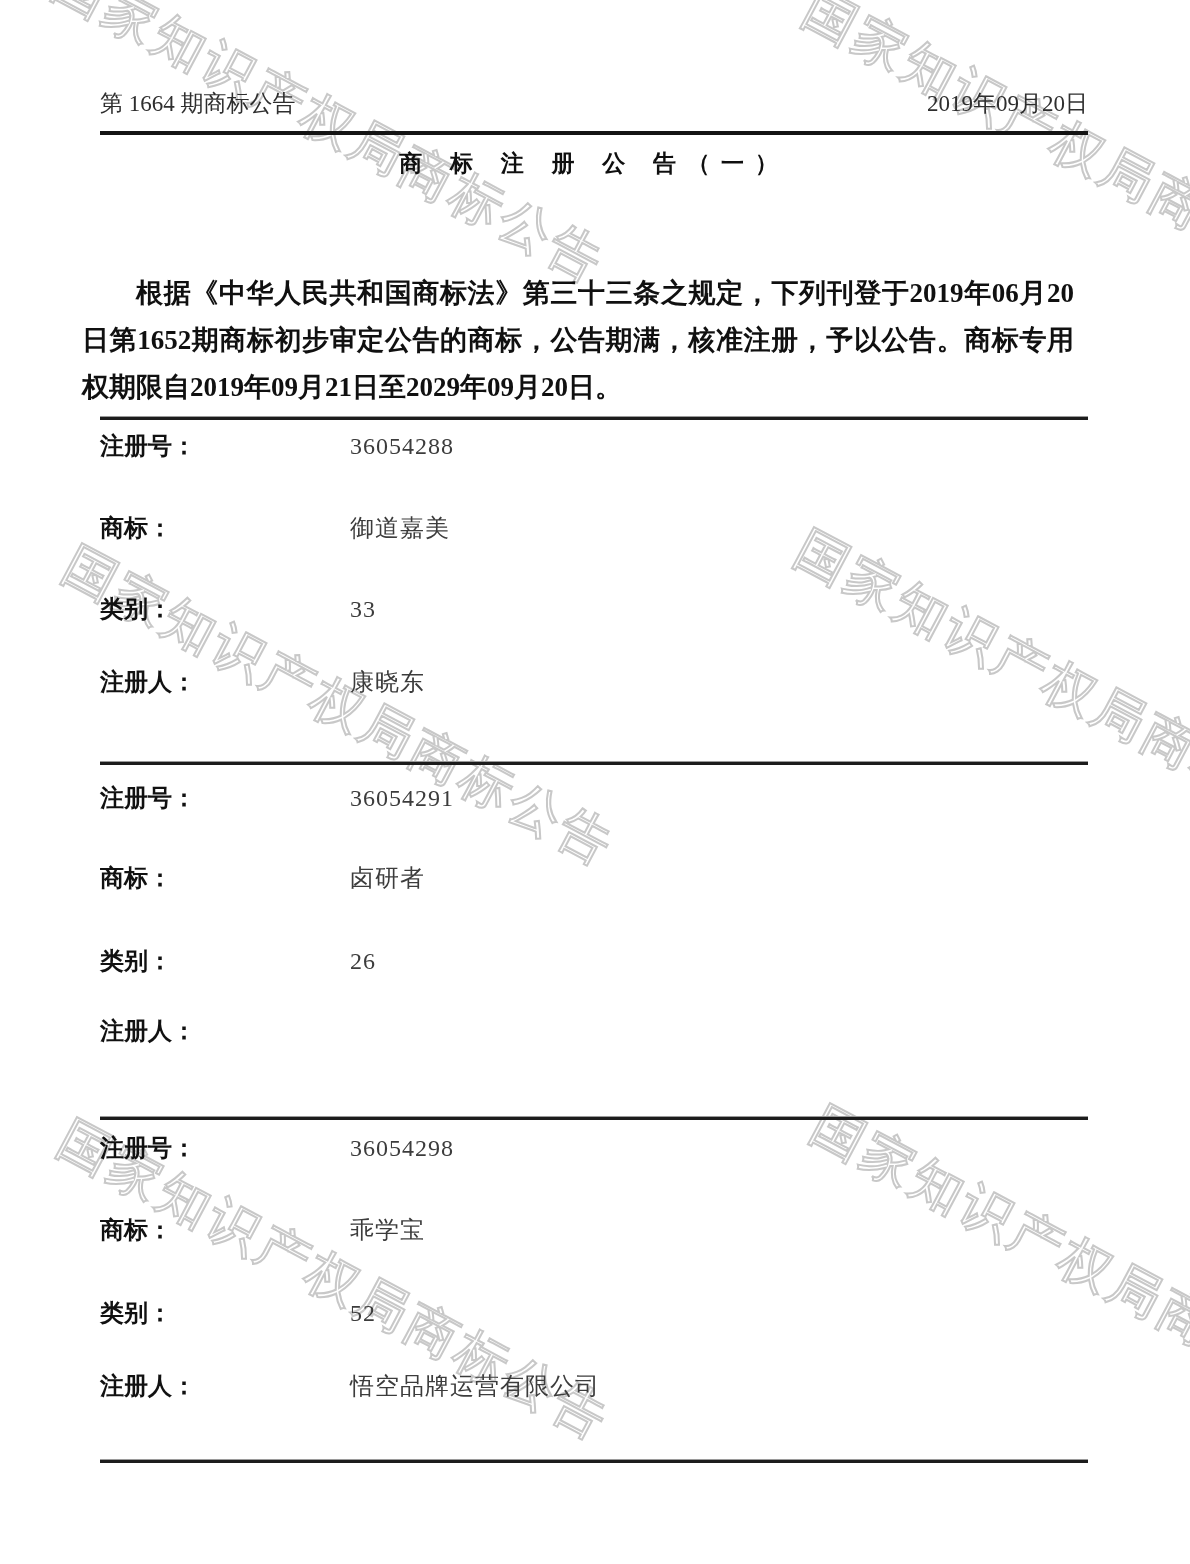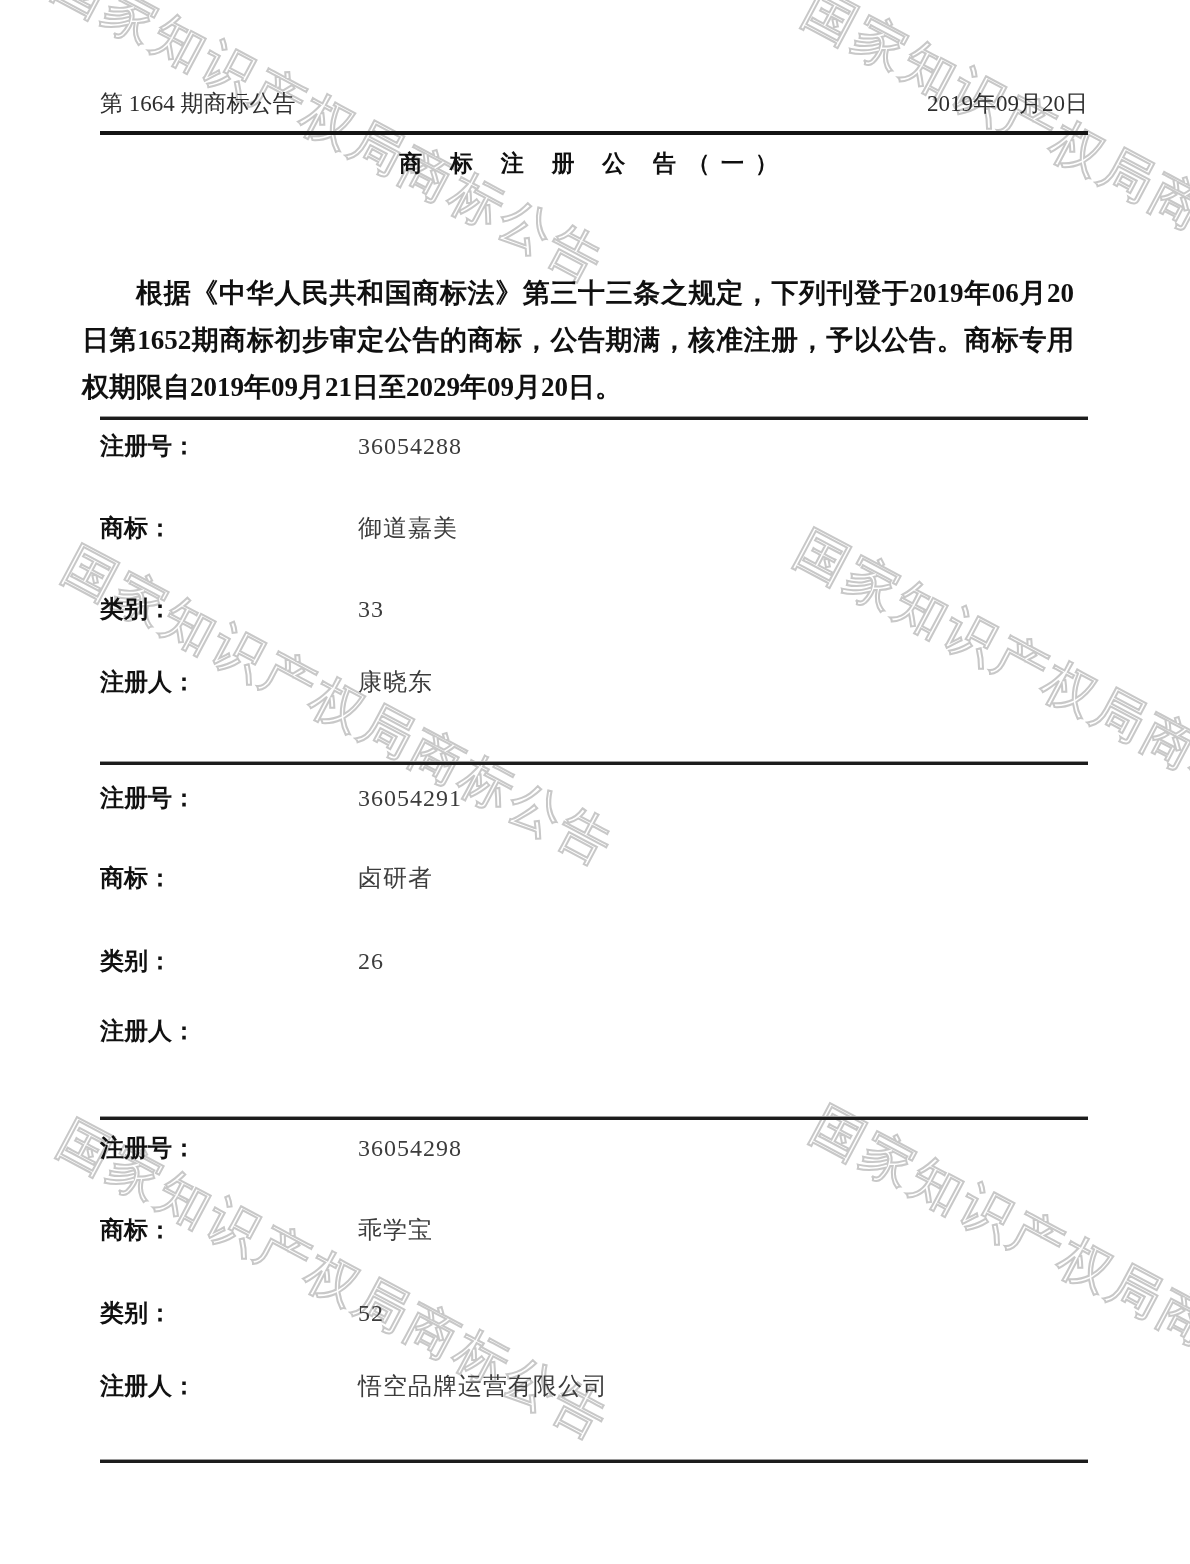--- a/index.html
+++ b/index.html
@@ -83,21 +83,21 @@
     position: absolute; left: 100px; width: 988px;
     display: flex; align-items: baseline;
     z-index: 2;
     line-height: 30px;
   }
   .field .lbl {
     width: 240px; 
     font-size: 24px; font-weight: bold; color: #111111;
   }
   .field .val {
-    margin-left: 18px;
+    margin-left: 10px;
     font-size: 24px; color: #3c3c3c;
     letter-spacing: 1px;
   }
   
   .f1a { top: 431px; } .f1b { top: 513px; } .f1c { top: 594px; } .f1d { top: 667px; }
   
   .f2a { top: 783px; } .f2b { top: 863px; } .f2c { top: 946px; } .f2d { top: 1016px; }
   
   .f3a { top: 1133px; } .f3b { top: 1215px; } .f3c { top: 1298px; } .f3d { top: 1371px; }
 </style>

